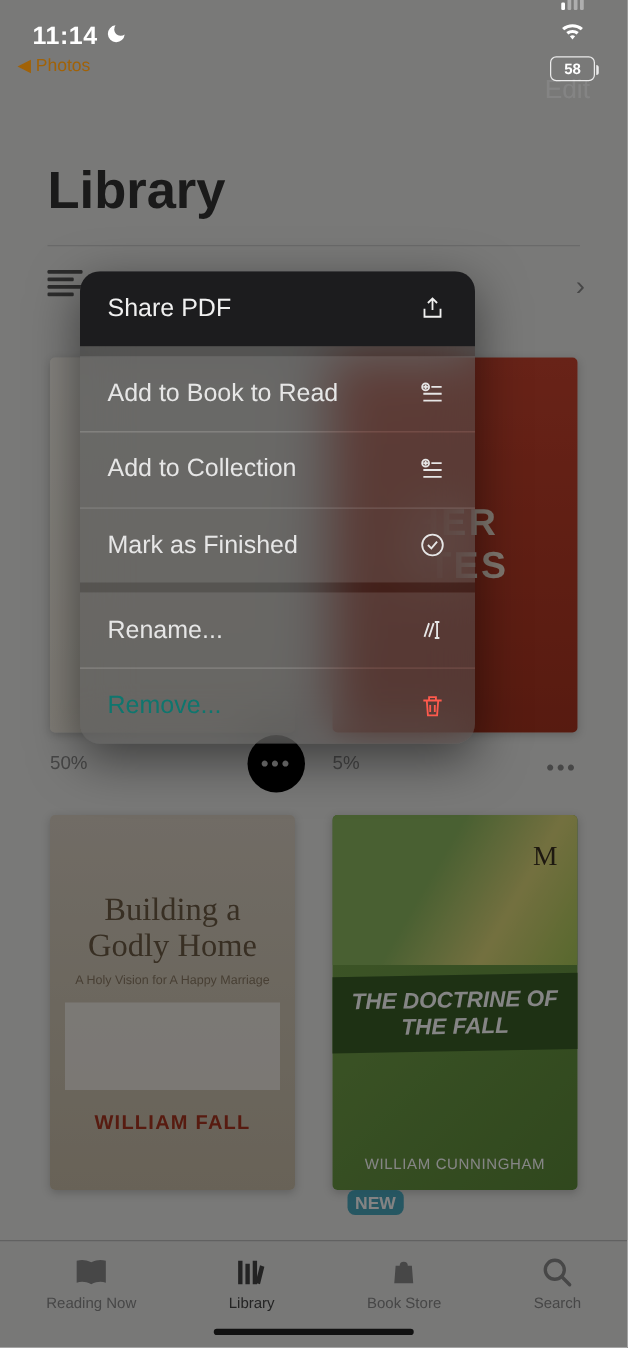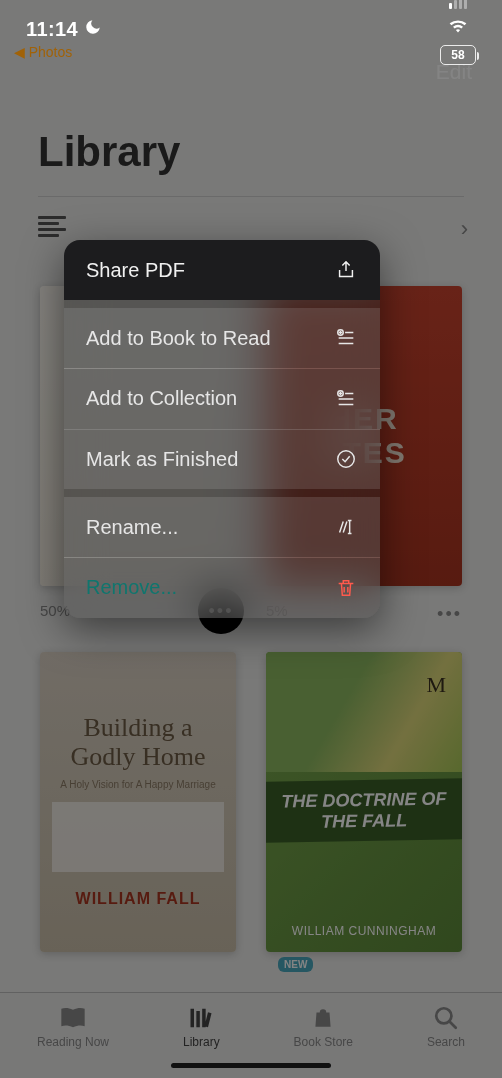--- a/index.html
+++ b/index.html
@@ -60,31 +60,31 @@
     .more-circle { position:absolute; top:588px; left:198px; width:46px; height:46px; border-radius:50%; background:#000; display:flex; align-items:center; justify-content:center; color:#777; z-index:200; letter-spacing:2px; font-size:18px;}
 
     
     .tabbar { position:absolute; bottom:0; left:0; right:0; height:86px; background:rgba(230,230,228,0.9); display:flex; align-items:flex-start; justify-content:space-around; padding-top:12px; z-index:40; border-top:0.5px solid #bbb;}
     .tab { display:flex; flex-direction:column; align-items:center; gap:4px; color:#888; font-size:12px;}
     .tab.active { color:#444;}
     .tab .icon { height:26px; display:flex; align-items:center; justify-content:center;}
     .home-ind { position:absolute; bottom:10px; left:50%; transform:translateX(-50%); width:160px; height:5px; background:#222; border-radius:3px; z-index:45;}
 
     
-    .menu { position:absolute; top:217px; left:64px; width:316px; border-radius:16px; overflow:hidden; z-index:300; box-shadow:0 12px 40px rgba(0,0,0,0.5); background:rgba(60,60,60,0.3); backdrop-filter:blur(20px);margin-top:23px;}
+    .menu { position:absolute; top:217px; left:64px; width:316px; border-radius:16px; overflow:hidden; z-index:300; box-shadow:0 12px 40px rgba(0,0,0,0.5); background:rgba(60,60,60,0.3); backdrop-filter:blur(20px);}
     .menu-item { display:flex; align-items:center; justify-content:space-between; padding:18px 22px; font-size:20px; color:#e6e6e6; background:rgba(100,100,100,0.32);}
     .menu-item.dark { background:#1c1c1e; color:#f0f0f0;}
     .menu-sep { height:0.5px; background:rgba(255,255,255,0.2);}
     .menu-sep.big { height:8px; background:rgba(0,0,0,0.2);}
     .menu-item.danger { color:#0f766e;}
     .menu-icon { width:24px; height:24px; display:flex; align-items:center; justify-content:center; color:inherit;}
     .menu-icon svg { width:22px; height:22px; stroke:currentColor; fill:none; stroke-width:1.6;}
     .menu-icon.trash svg { stroke:#ff5a4d;}
 
-    .new-badge { position:absolute; bottom:106px; left:278px; font-size:10px; font-weight:700; color:#fff; background:#3aa0b8; padding:2px 6px; border-radius:6px; z-index:42; opacity:0.9;}
+    .new-badge { position:absolute; bottom:106px; left:278px; font-size:14px; font-weight:700; color:#fff; background:#3aa0b8; padding:2px 6px; border-radius:6px; z-index:42; opacity:0.9;}
   </style>
 </head>
 <body>
 
 <div class="title">Library</div>
 <div class="sep"></div>
 
 <div class="collections-row">
   <div class="list-icon">
     <div class="l"></div>

